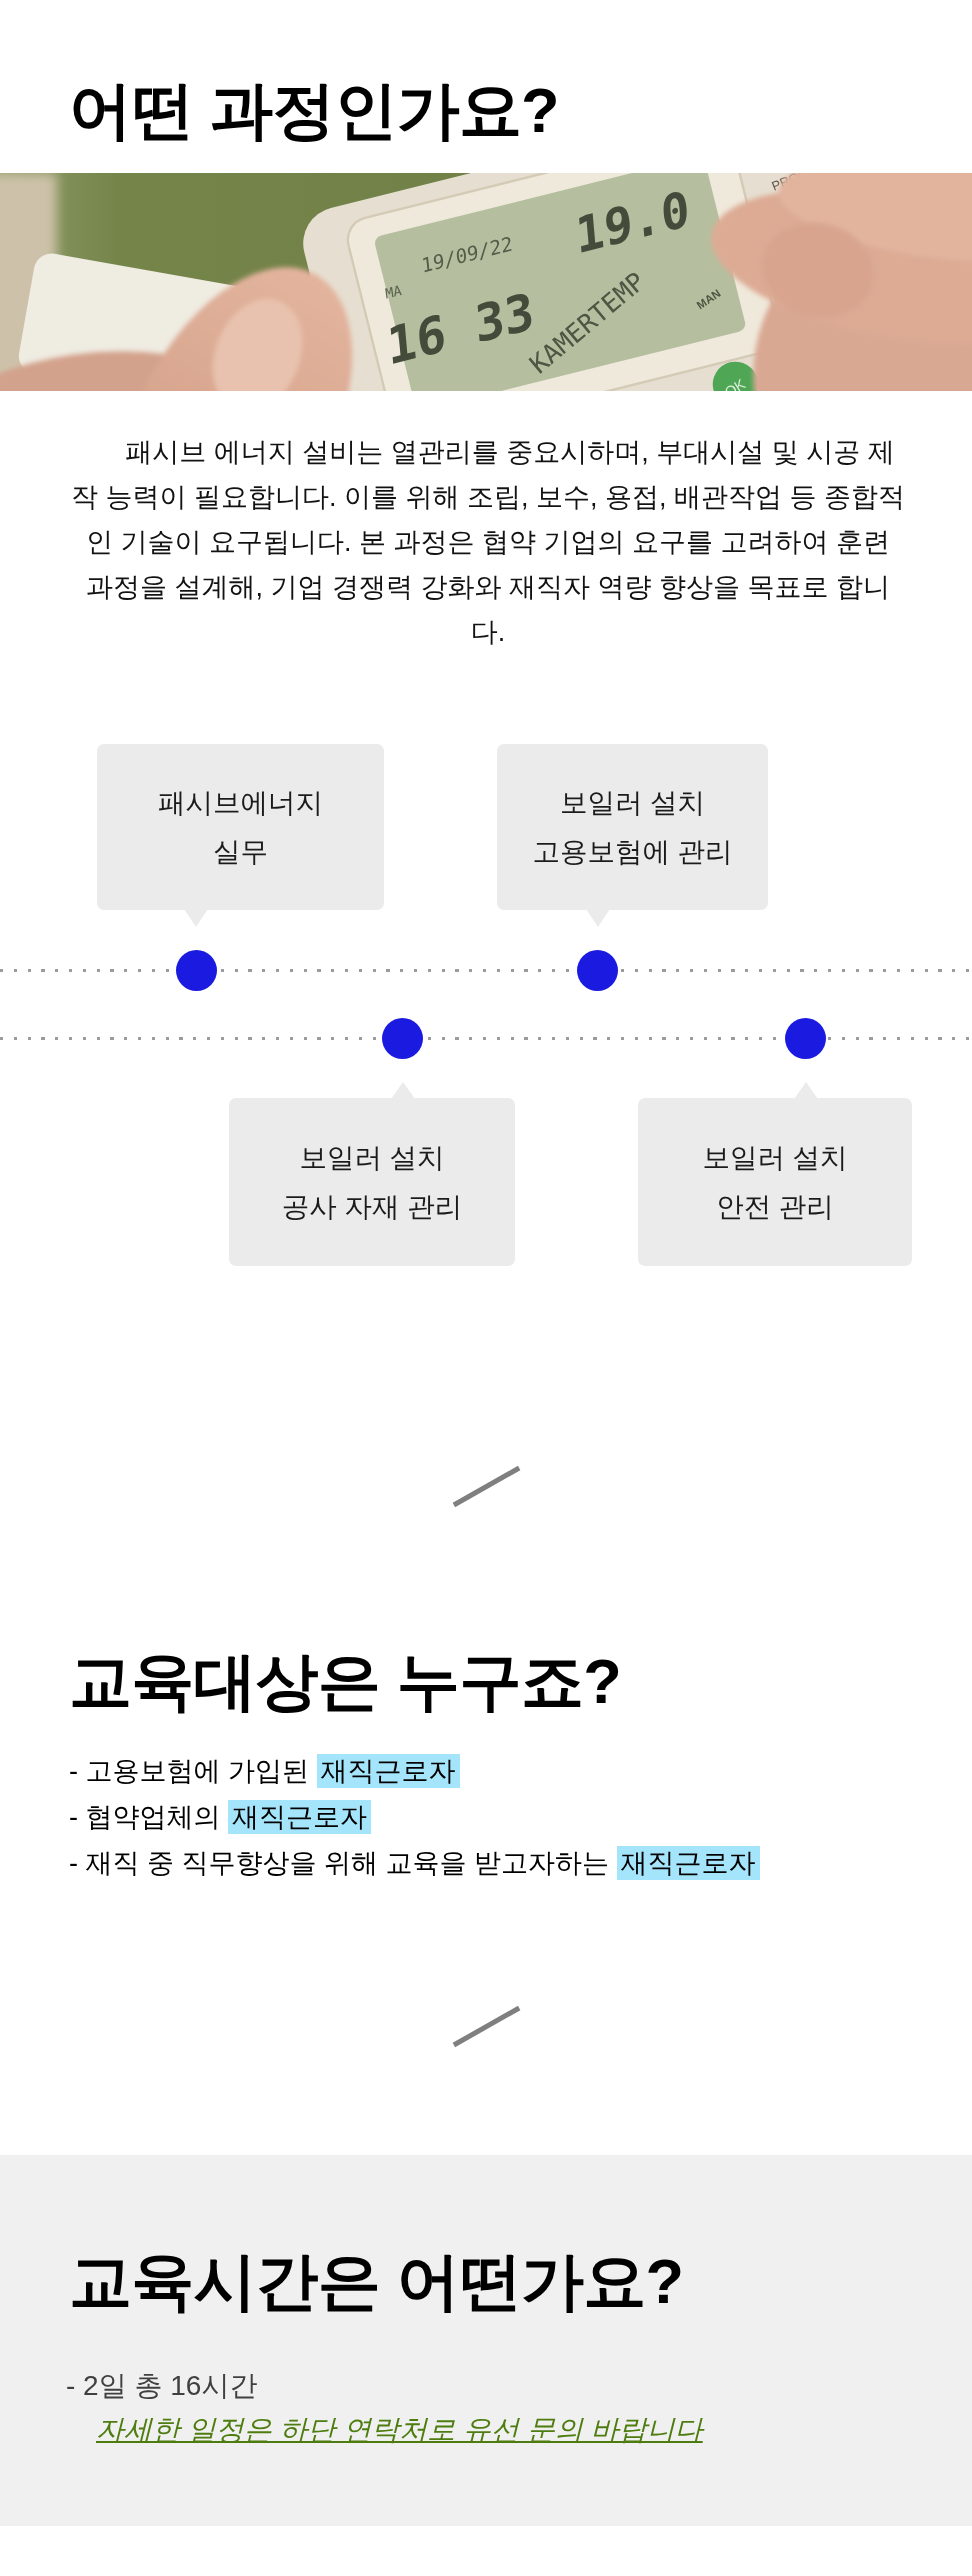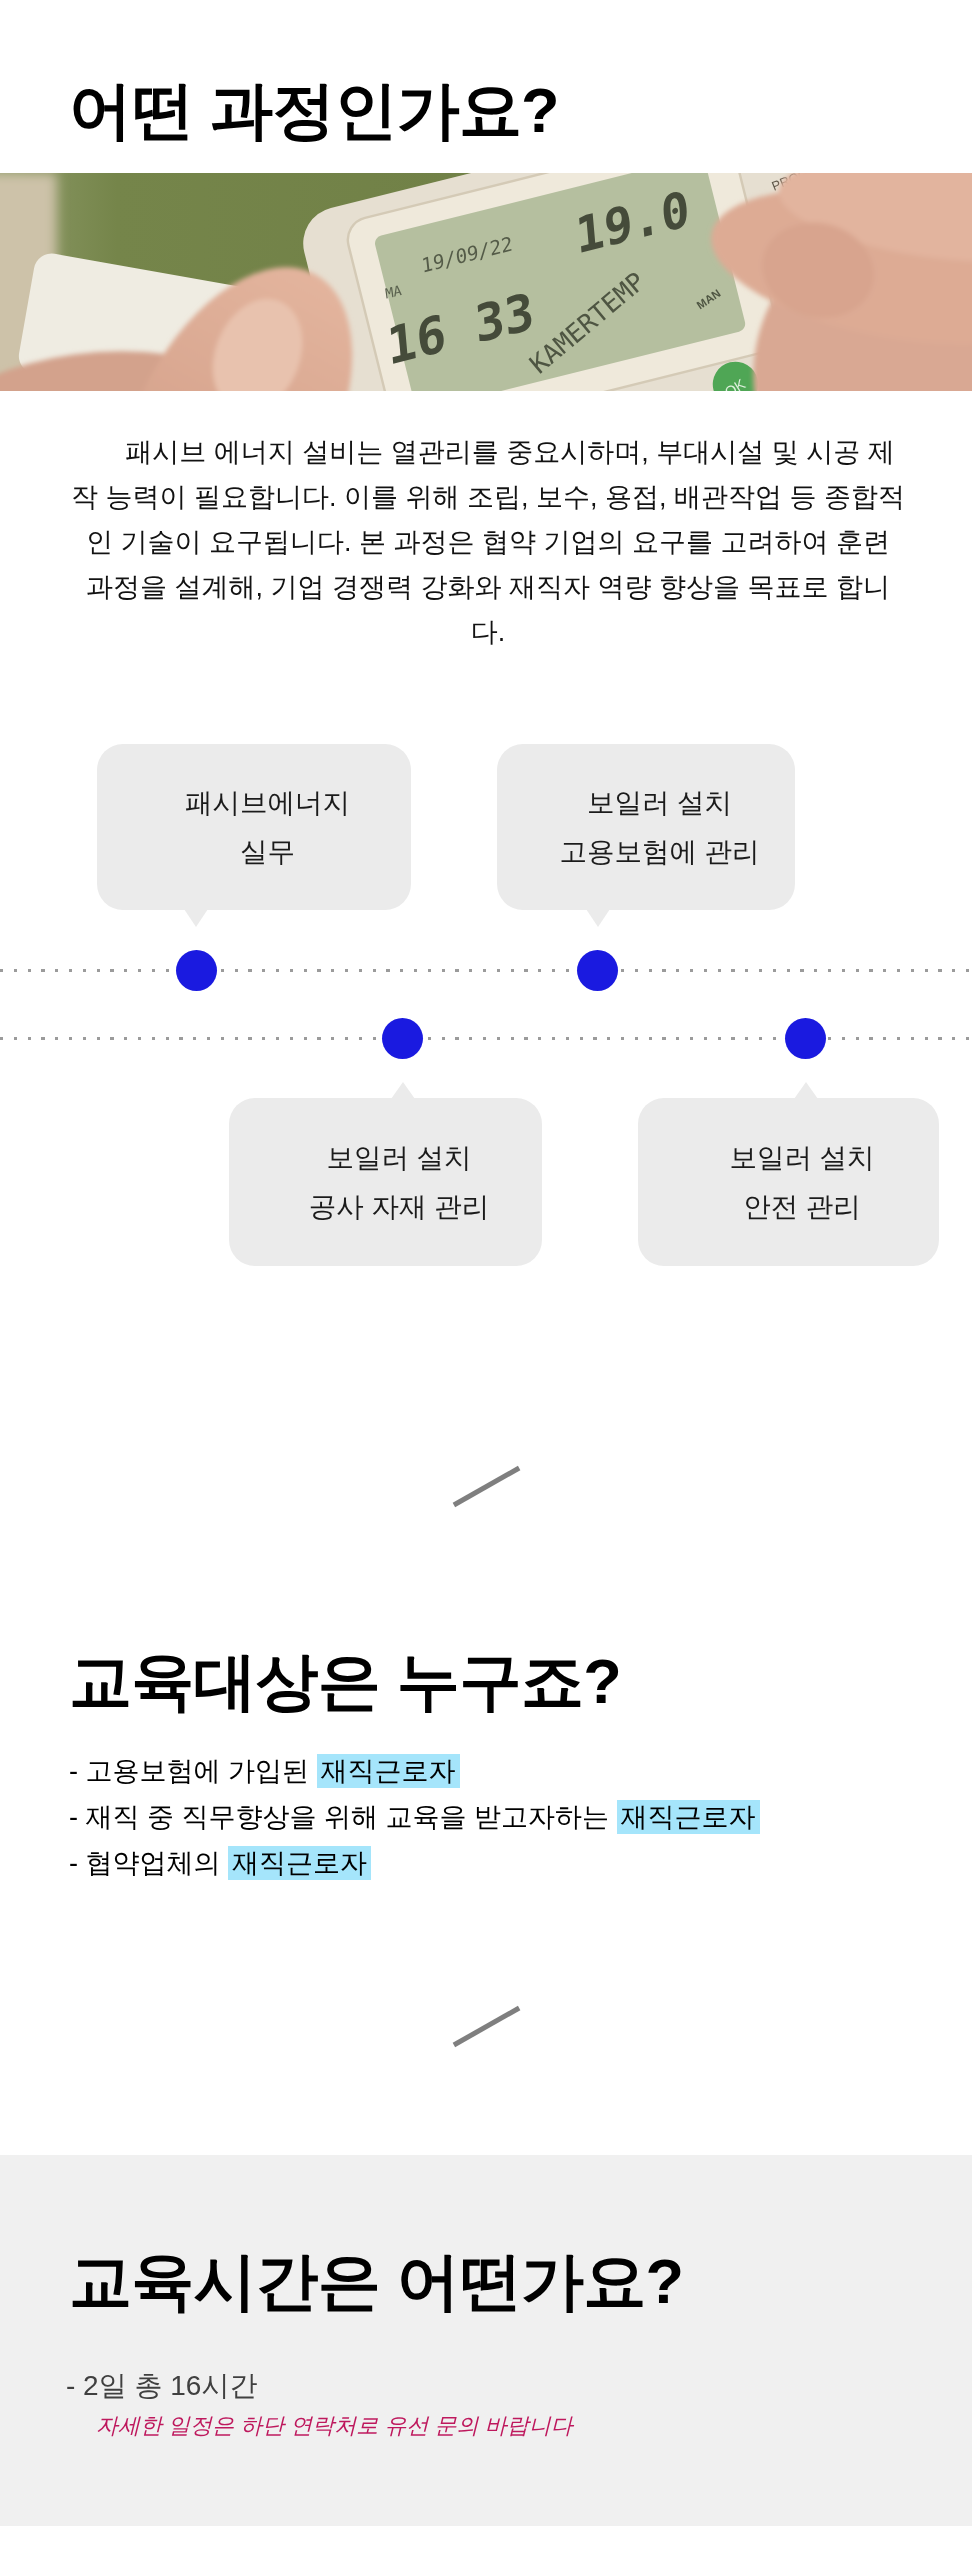--- a/index.html
+++ b/index.html
@@ -12,21 +12,21 @@
   .h-big .hl{font-weight:700;}
 
   
   .photo{position:absolute;left:0;top:173px;width:972px;height:218px;overflow:hidden;}
   .photo svg{display:block;width:972px;height:218px;}
 
   
   .intro{position:absolute;left:69px;top:403px;width:838px;font-size:27px;line-height:45px;color:#121212;text-indent:44px;text-align:center;}
 
   
-  .bubble{position:absolute;background:#ebebeb;border-radius:26px;display:flex;flex-direction:column;align-items:center;justify-content:center;font-size:27.5px;line-height:49px;color:#1b1b1b;text-align:left;padding-left:27px;}
+  .bubble{position:absolute;background:#ebebeb;border-radius:7px;display:flex;flex-direction:column;align-items:center;justify-content:center;font-size:27.5px;line-height:49px;color:#1b1b1b;text-align:left;}
   .bubble .tail{position:absolute;width:0;height:0;border-left:12px solid transparent;border-right:12px solid transparent;}
   .tail-down{border-top:18px solid #ebebeb;bottom:-17px;}
   .tail-up{border-bottom:17px solid #ebebeb;top:-16px;}
   .b1{left:97px;top:744px;width:287px;height:166px;}
   .b2{left:497px;top:744px;width:271px;height:166px;}
   .b3{left:229px;top:1098px;width:286px;height:168px;}
   .b4{left:638px;top:1098px;width:274px;height:168px;}
 
   .dotline{position:absolute;left:0;width:972px;height:3.2px;background:repeating-linear-gradient(to right,#9b9b9b 0 3.2px,transparent 3.2px 13.8px);}
   .dl1{top:969px;}
@@ -42,21 +42,21 @@
   .s1{left:449px;top:1484px;}
   .s2{left:449px;top:2024px;}
 
   
   .bullets{position:absolute;left:69px;top:1748px;font-size:27px;line-height:46px;color:#000000;}
   .bullets .hl-mark{background:#a5e5fb;padding:2.4px 4px;}
 
   
   .gray-section{position:absolute;left:0;top:2155px;width:972px;height:371px;background:#f0f0f0;}
   .duration{position:absolute;left:66px;top:2367px;font-size:28px;color:#404040;}
-  .note{position:absolute;left:96px;top:2411px;font-size:22px;font-style:italic;color:#be185d;}
+  .note{position:absolute;left:96px;top:2411px;font-size:28px;font-style:italic;color:#4d7c0f;text-decoration:underline;}
 </style>
 </head>
 <body>
 
 <div class="page">
 
   <div class="h-big" style="top:78px;">
     <span class="hb">어떤 과정</span><span class="hl">인가요?</span>
   </div>
 
@@ -171,22 +171,22 @@
   </div>
 
   <div class="slash s1"></div>
 
   <div class="h-big" style="top:1633px;margin-top:16px;">
     <span class="hb">교육대상</span><span class="hl">은 누구죠?</span>
   </div>
 
   <div class="bullets">
     <div><span>- 고용보험에 가입된 </span><span class="hl-mark">재직근로자</span></div>
+    <div><span>- 협약업체의 </span><span class="hl-mark">재직근로자</span></div>
     <div><span>- 재직 중 직무향상을 위해 교육을 받고자하는 </span><span class="hl-mark">재직근로자</span></div>
-    <div><span>- 협약업체의 </span><span class="hl-mark">재직근로자</span></div>
   </div>
 
   <div class="slash s2"></div>
 
   <div class="gray-section"></div>
   <div class="h-big" style="top:2249px;">
     <span class="hb">교육시간</span><span class="hl">은 어떤가요?</span>
   </div>
   <div class="duration">- 2일 총 16시간</div>
   <div class="note">자세한 일정은 하단 연락처로 유선 문의 바랍니다</div>

